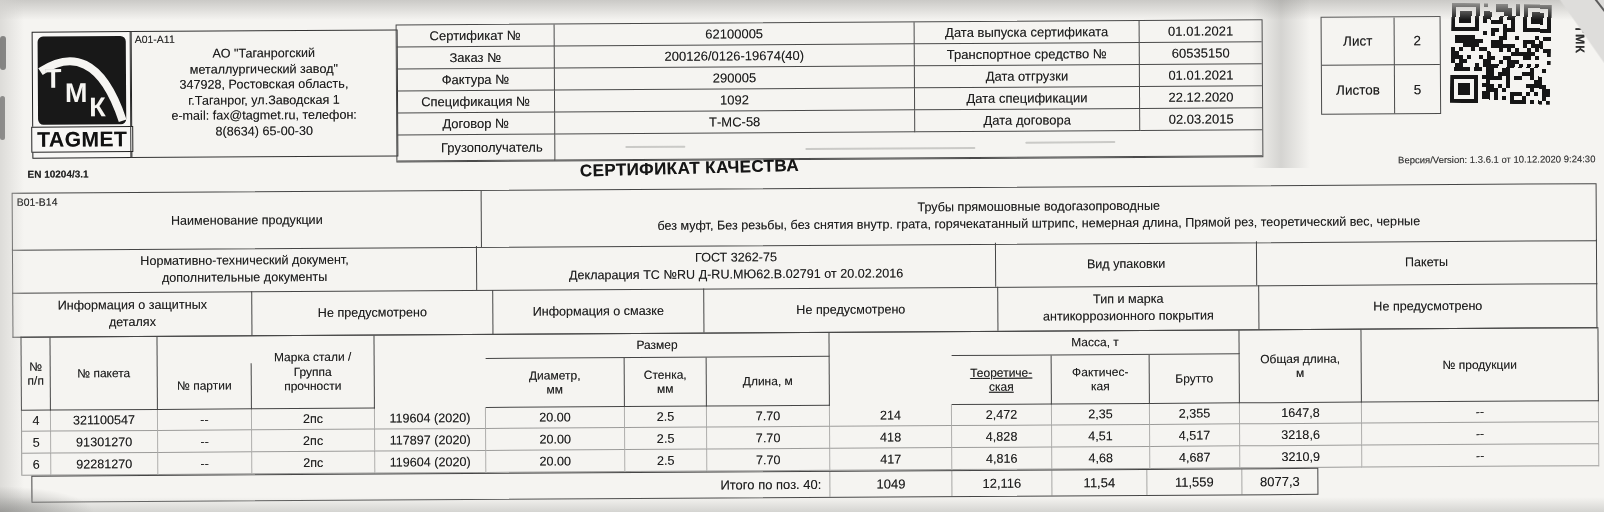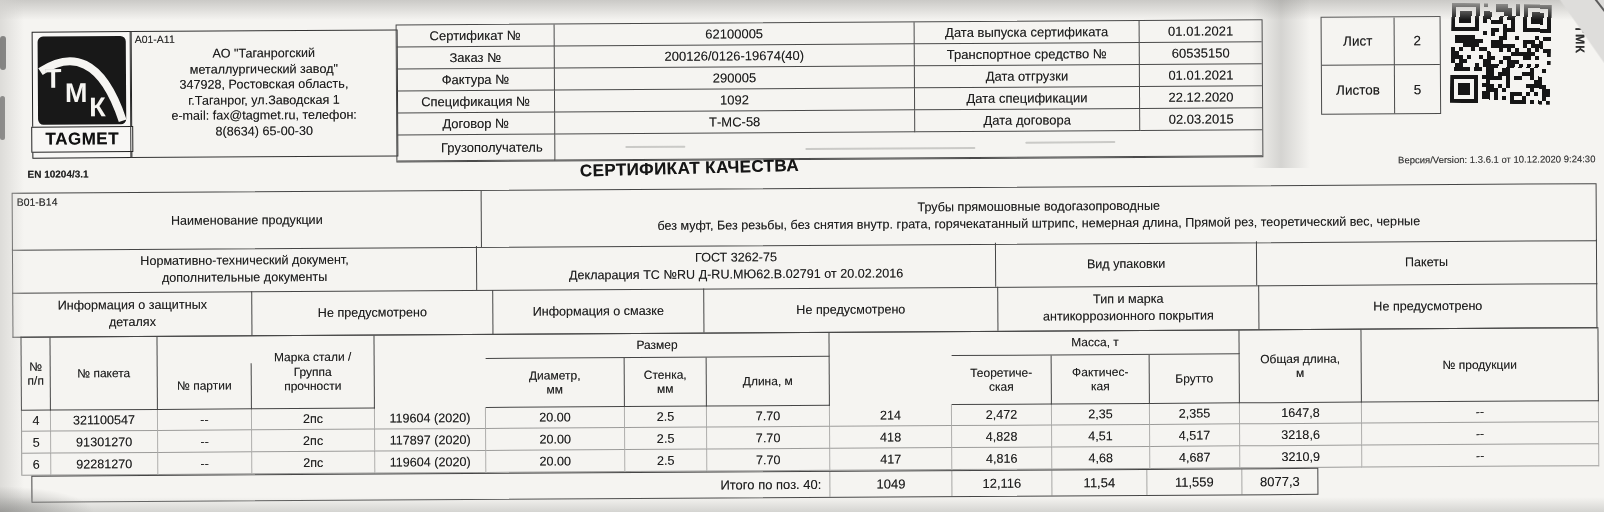--- a/index.html
+++ b/index.html
@@ -7,21 +7,21 @@
          background:#d6d5d2;font-family:"Liberation Sans",sans-serif;}
   .paper{position:absolute;inset:0;background:#f5f4f1;}
   .doc{position:absolute;inset:0;transform:rotate(-0.35deg);color:#1e1e1e;
        text-shadow:0 0 .6px rgba(30,30,30,.5);}
   .abs{position:absolute;}
 
   
   .logo-box{left:33px;top:27px;width:98px;height:125px;border:1.6px solid #222;background:#f8f7f5;}
   .logo-img{width:90px;height:92px;margin:2px auto 0;display:block;}
   .tagmet{border:1.6px solid #222;margin:0 -1.6px;height:24px;line-height:24px;text-align:center;
-          font-weight:bold;font-size:17px;letter-spacing:.5px;color:#111;background:#f8f7f5;}
+          font-weight:bold;font-size:21px;letter-spacing:.5px;color:#111;background:#f8f7f5;}
   .addr-box{left:131px;top:27px;width:266px;height:125px;border:1.4px solid #333;}
   .corner-code{position:absolute;left:4px;top:1px;font-size:10.5px;color:#2a2a2a;}
   .addr-lines{position:absolute;left:0;top:15px;width:100%;text-align:center;
               font-size:12.6px;line-height:15.6px;color:#1c1c1c;}
 
   
   .info-grid{left:397px;top:22px;display:grid;
              grid-template-columns:158px 360px 225px 122px;
              grid-template-rows:repeat(5,22px) 26px;
              border:1px solid #4a4a4a;}
@@ -553,21 +553,21 @@
       <div class="hc" style="grid-column:14;grid-row:1/3;">№ продукции</div>
       <div class="hc" style="grid-column:6;grid-row:2;">
         <span class="l1">Диаметр,</span>
         <span class="l2">мм</span>
       </div>
       <div class="hc" style="grid-column:7;grid-row:2;">
         <span class="l1">Стенка,</span>
         <span class="l2">мм</span>
       </div>
       <div class="hc" style="grid-column:8;grid-row:2;">Длина, м</div>
-      <div class="hc" style="grid-column:10;grid-row:2;">
+      <div class="hc" style="grid-column:10;grid-row:2;text-decoration:underline;">
         <span class="l1">Теоретиче-</span>
         <span class="l2">ская</span>
       </div>
       <div class="hc" style="grid-column:11;grid-row:2;">
         <span class="l1">Фактичес-</span>
         <span class="l2">кая</span>
       </div>
       <div class="hc" style="grid-column:12;grid-row:2;">Брутто</div>
     </div>
 

